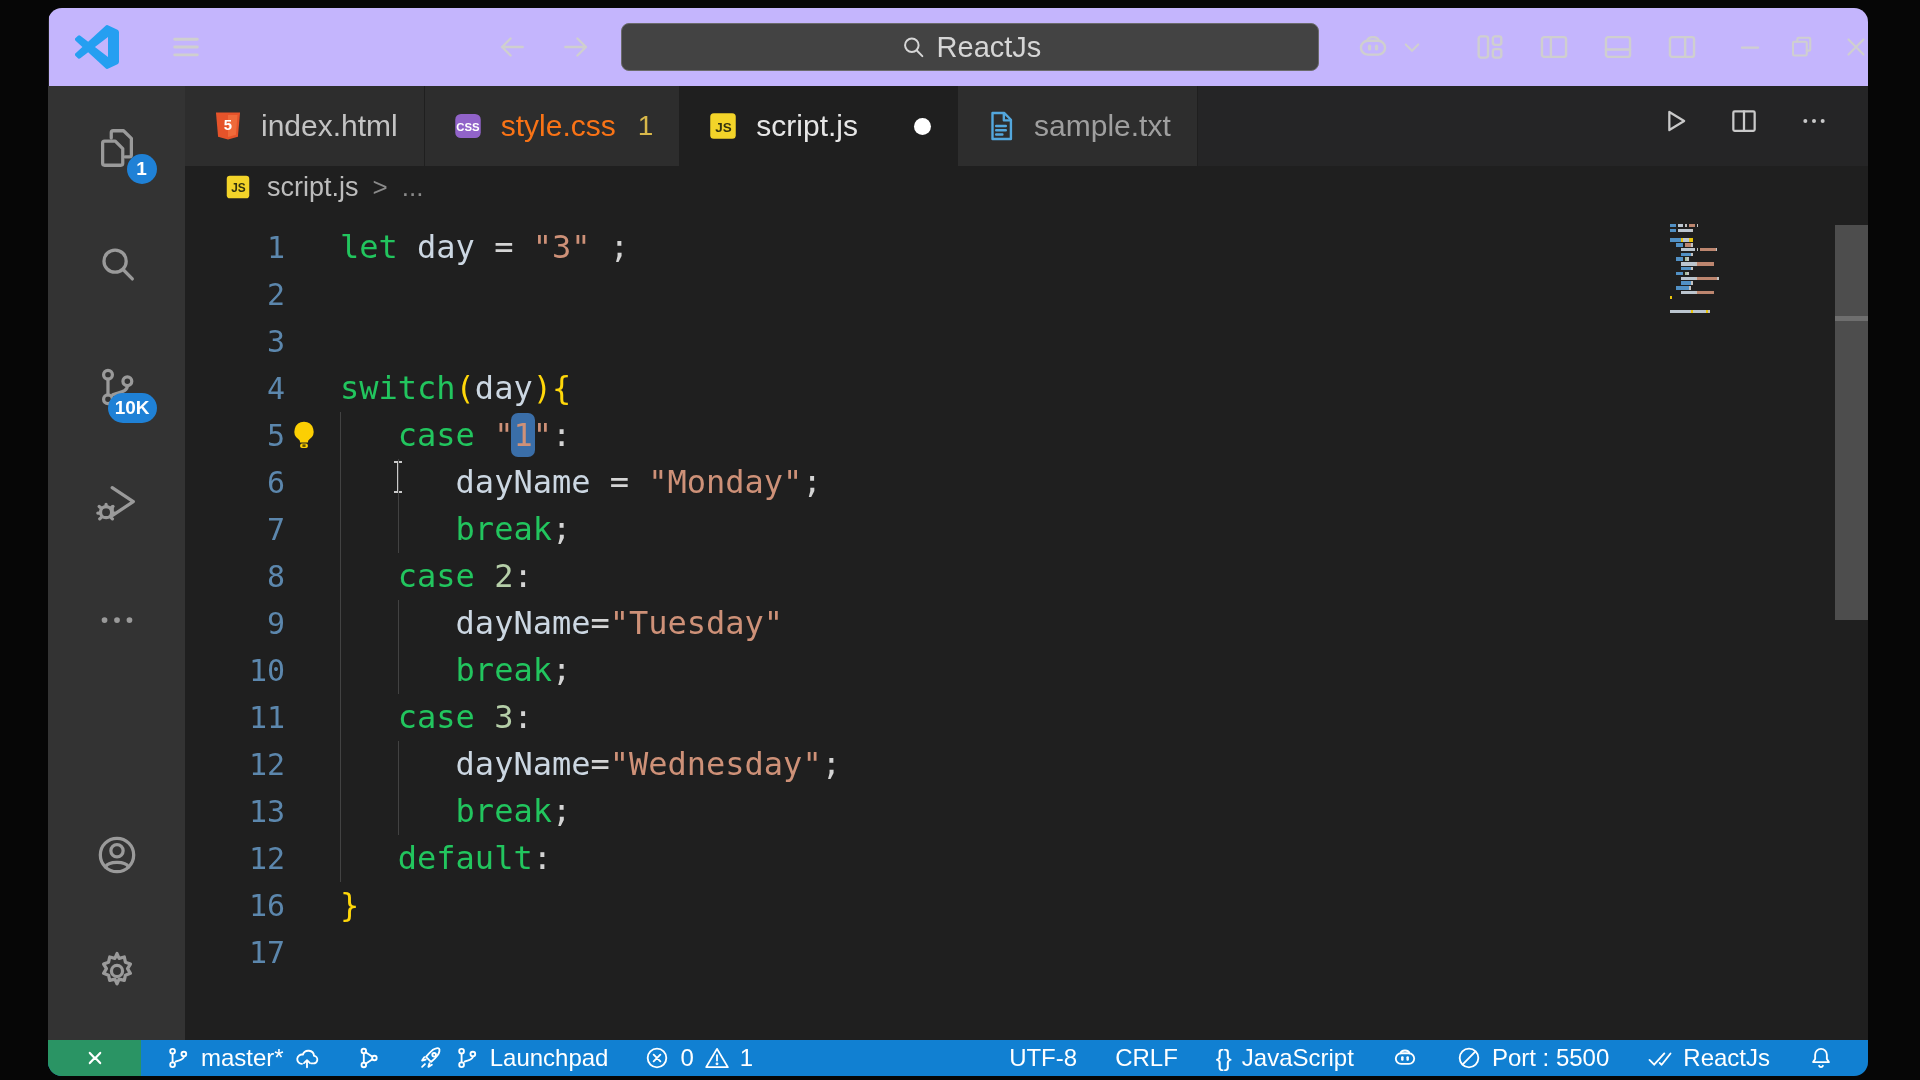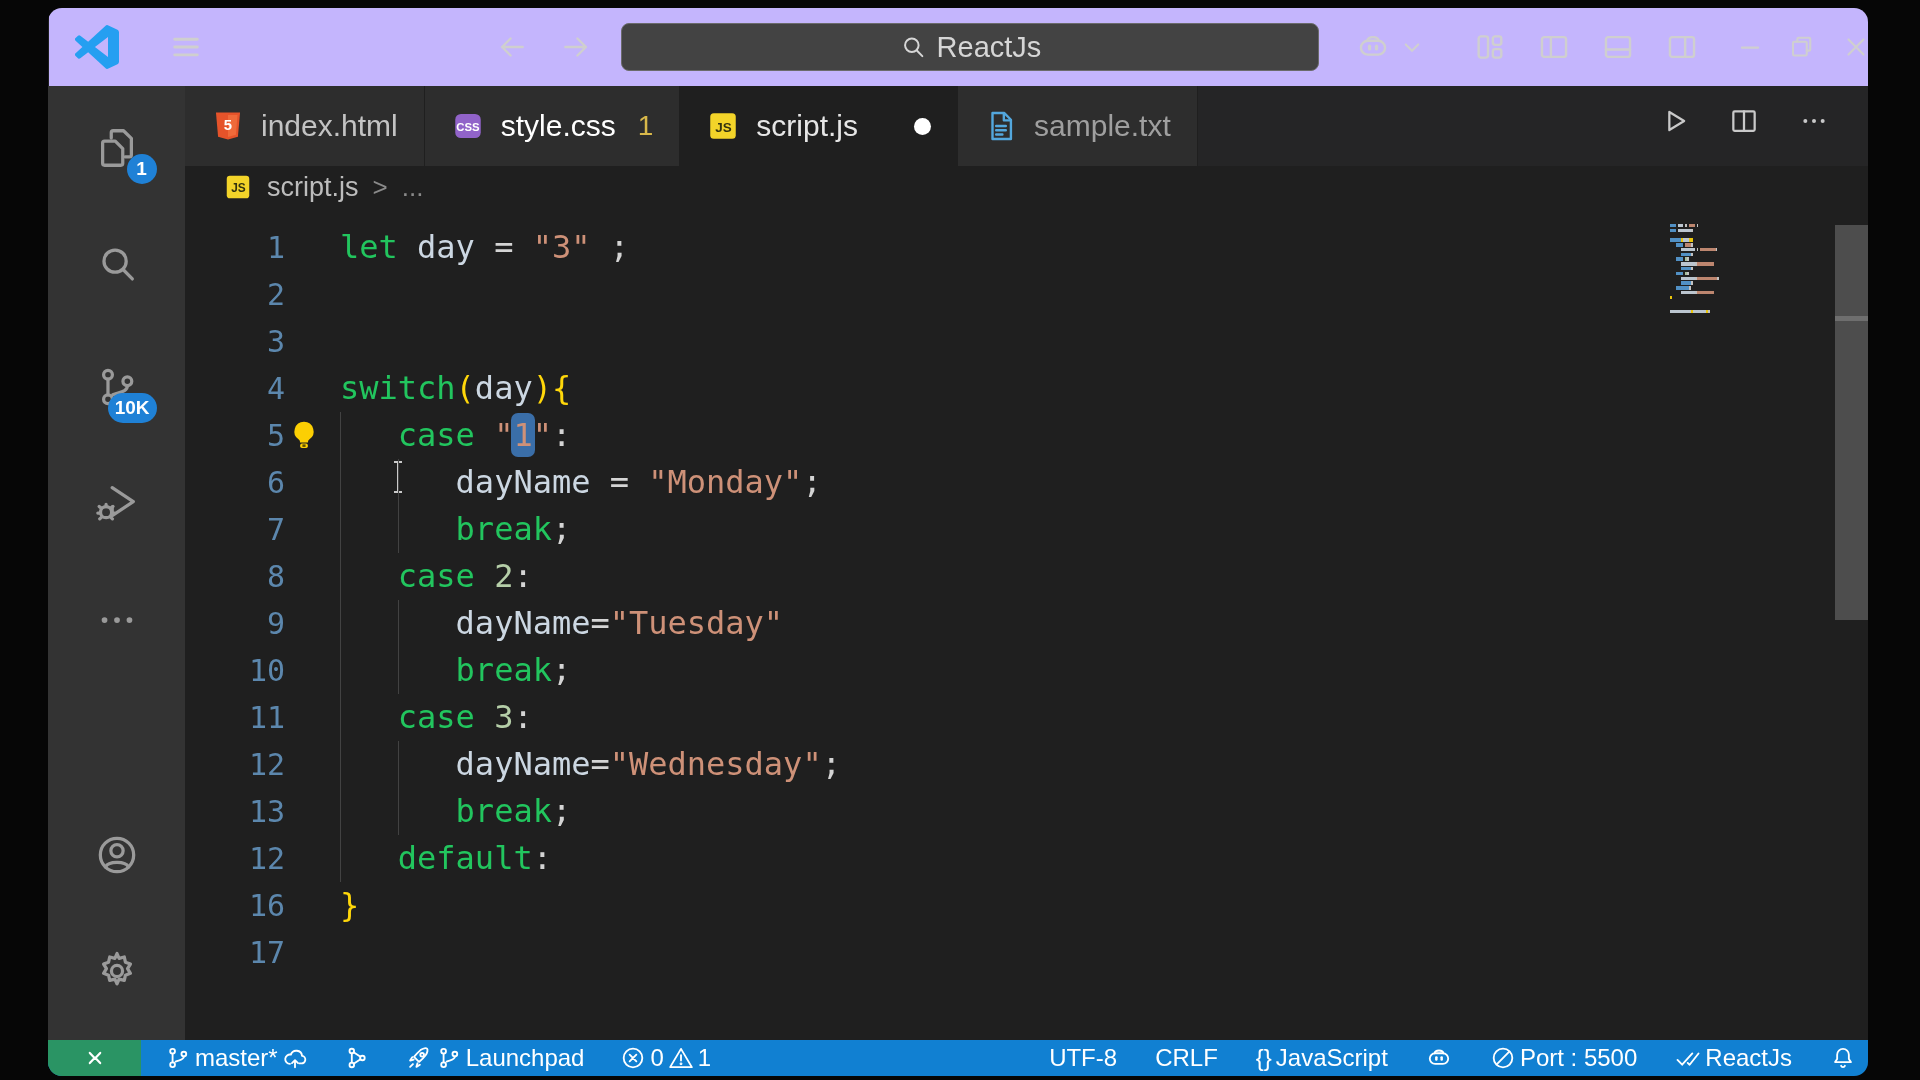--- a/index.html
+++ b/index.html
@@ -60,22 +60,22 @@
   .mm-line span{height:100%;display:block;opacity:.9;}
   .vscroll{position:absolute;top:0;right:0;width:33px;bottom:0;}
   .vslider{position:absolute;left:0;right:0;top:17px;height:395px;background:#4d4d4d;}
   .vband{position:absolute;left:0;right:0;top:108px;height:5px;background:#6e6e6e;}
   
   .statusbar{position:absolute;left:0;right:0;bottom:0;height:36px;background:#1180d2;color:#fff;
              display:flex;align-items:center;font-size:24px;}
   .sb-remote{width:93px;height:100%;background:#2a9464;display:flex;align-items:center;justify-content:center;cursor:pointer;}
   .sb-remote svg{width:26px;height:26px;}
   .sb-left{display:flex;align-items:center;gap:36px;padding-left:24px;}
-  .sb-right{margin-left:auto;display:flex;align-items:center;gap:38px;padding-right:12px;}
-  .sb-item{display:flex;align-items:center;gap:4px;cursor:pointer;white-space:nowrap;}
+  .sb-right{margin-left:auto;display:flex;align-items:center;gap:38px;padding-right:34px;}
+  .sb-item{display:flex;align-items:center;gap:10px;cursor:pointer;white-space:nowrap;}
   .sb-item .sb-icon{width:26px;height:26px;display:inline-flex;}
 </style>
 </head>
 <body>
 
 <div class="window">
 
   <div class="titlebar">
     <span class="tb-abs vscode-logo">
       <svg viewBox="0 0 100 100">
@@ -228,21 +228,21 @@
             </span>
             <span class="tab-label" style="color: rgb(195, 195, 195); text-align: center;">index.html</span>
           </div>
           <div class="tab">
             <span class="tab-icon">
               <svg viewBox="0 0 24 24" width="100%" height="100%" fill="none" stroke="currentColor" stroke-width="1.7" stroke-linecap="round" stroke-linejoin="round">
                 <rect x="3" y="3.5" width="18" height="17" rx="4" fill="#9163c9" stroke="none"></rect>
                 <text x="12" y="15.3" font-size="8" font-weight="bold" fill="#ffffff" text-anchor="middle" stroke="none" font-family="Liberation Sans, sans-serif">CSS</text>
               </svg>
             </span>
-            <span class="tab-label" style="color: #ffffff; text-align: right;">style.css</span>
+            <span class="tab-label" style="color: #f97316; text-align: right;">style.css</span>
             <span class="tab-badge" style="color: rgb(216, 184, 74);">1</span>
           </div>
           <div class="tab active">
             <span class="tab-icon">
               <svg viewBox="0 0 24 24" width="100%" height="100%" fill="none" stroke="currentColor" stroke-width="1.7" stroke-linecap="round" stroke-linejoin="round">
                 <rect x="3" y="3" width="18" height="18" rx="2.5" fill="#f3d429" stroke="none"></rect>
                 <text x="12.4" y="16.2" font-size="9.5" font-weight="bold" fill="#33330f" text-anchor="middle" stroke="none" font-family="Liberation Sans, sans-serif">JS</text>
               </svg>
             </span>
             <span class="tab-label">script.js</span>

